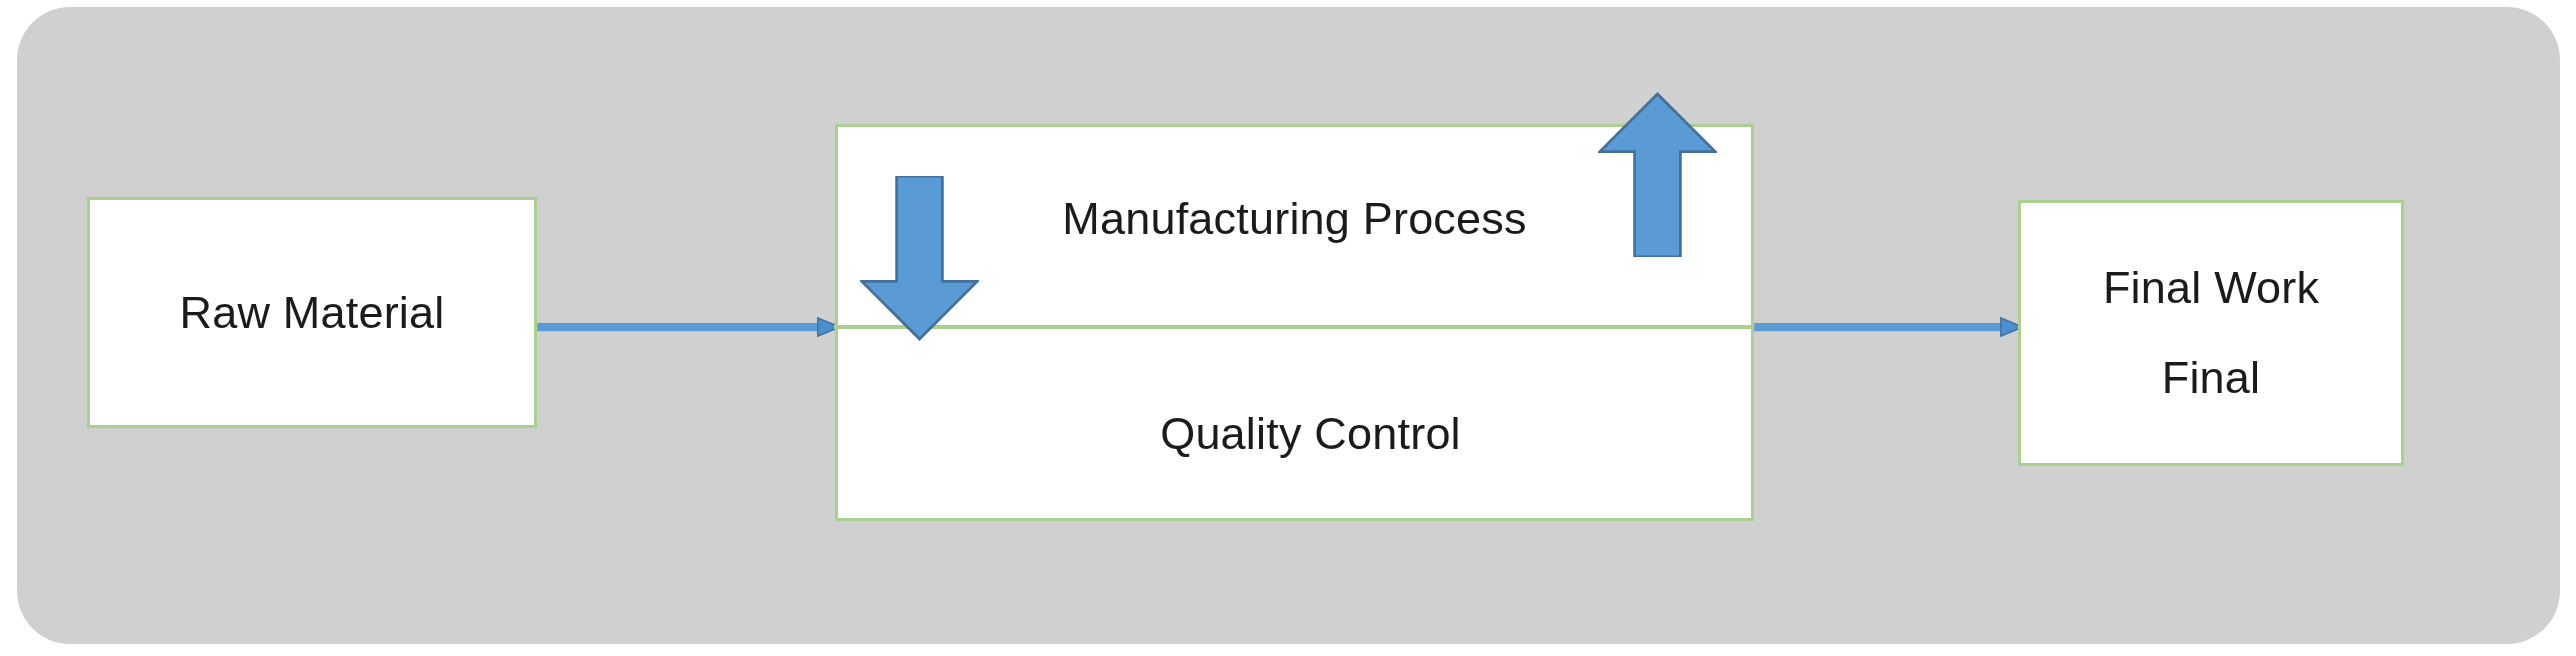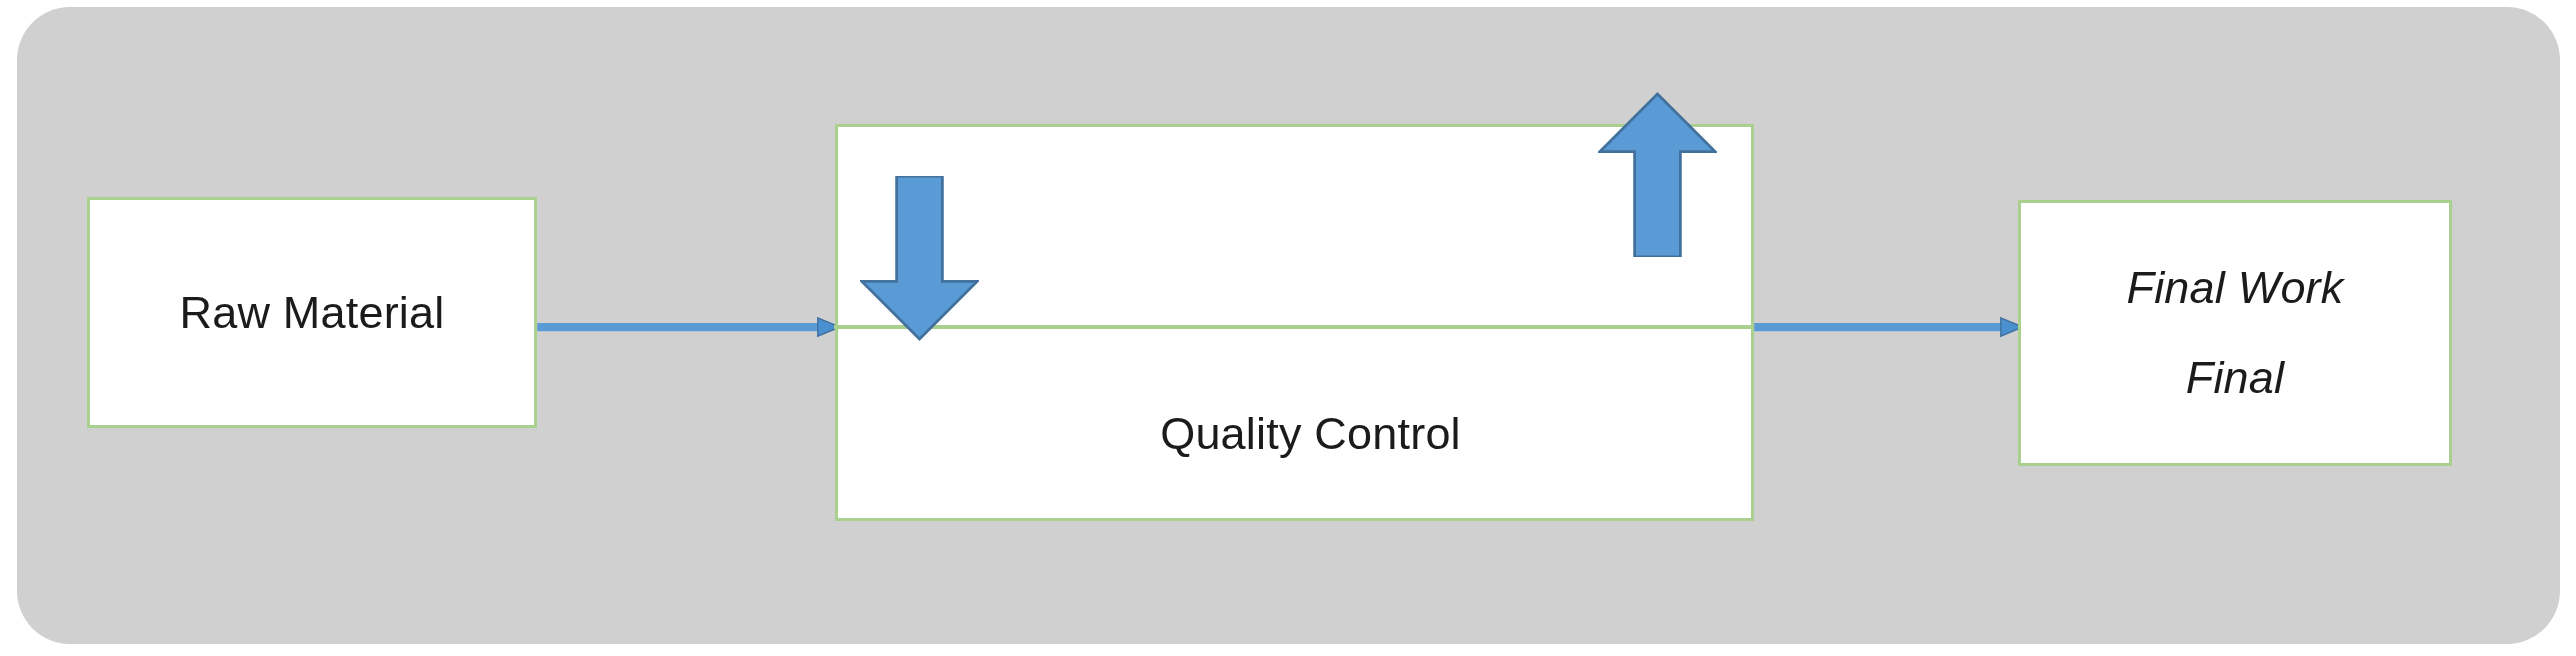--- a/index.html
+++ b/index.html
@@ -54,23 +54,22 @@
     top: 124px;
     width: 919px;
     height: 397px;
     justify-content: flex-start;
     padding: 0;
   }
 
   #box-final {
     left: 2018px;
     top: 200px;
-    width: 434px;
+    width: 386px;
     height: 266px;
-    font-style: italic;
   }
 
   .box-label {
     color: #1b1b1b;
     font-size: 45px;
     line-height: 1.05;
     letter-spacing: 0.2px;
     text-align: center;
     white-space: nowrap;
   }
@@ -159,20 +158,23 @@
 
   <div class="connector" id="connector-raw-to-center">
     <svg width="303" height="22" viewBox="0 0 330 24">
       <line x1="0" y1="12" x2="312" y2="12" stroke="#5b9bd5" stroke-width="9"></line>
       <polygon points="306,2 330,12 306,22" fill="#4a8fd0" stroke="#41719c" stroke-width="1.5"></polygon>
     </svg>
   </div>
 
   <div class="proc-box" id="box-center">
 
+    <div id="center-top-row">
+      <div class="box-label">Manufacturing Process</div>
+    </div>
 
     <div id="center-divider"></div>
 
     <div id="center-bottom-row">
       <div class="box-label">Quality Control</div>
     </div>
   </div>
 
   <div class="block-arrow" id="arrow-down-input">
     <svg width="119" height="165" viewBox="0 0 130 180">

